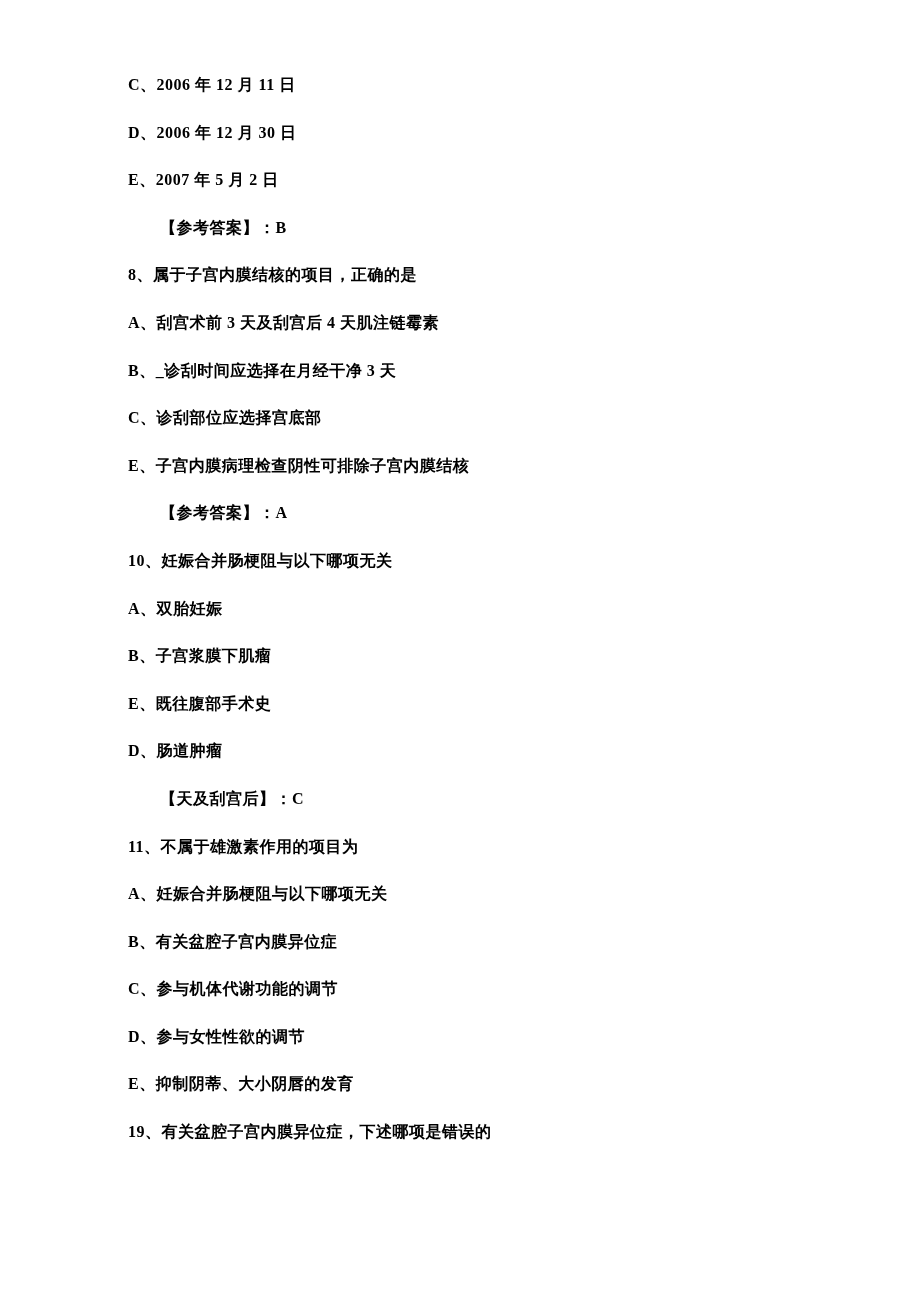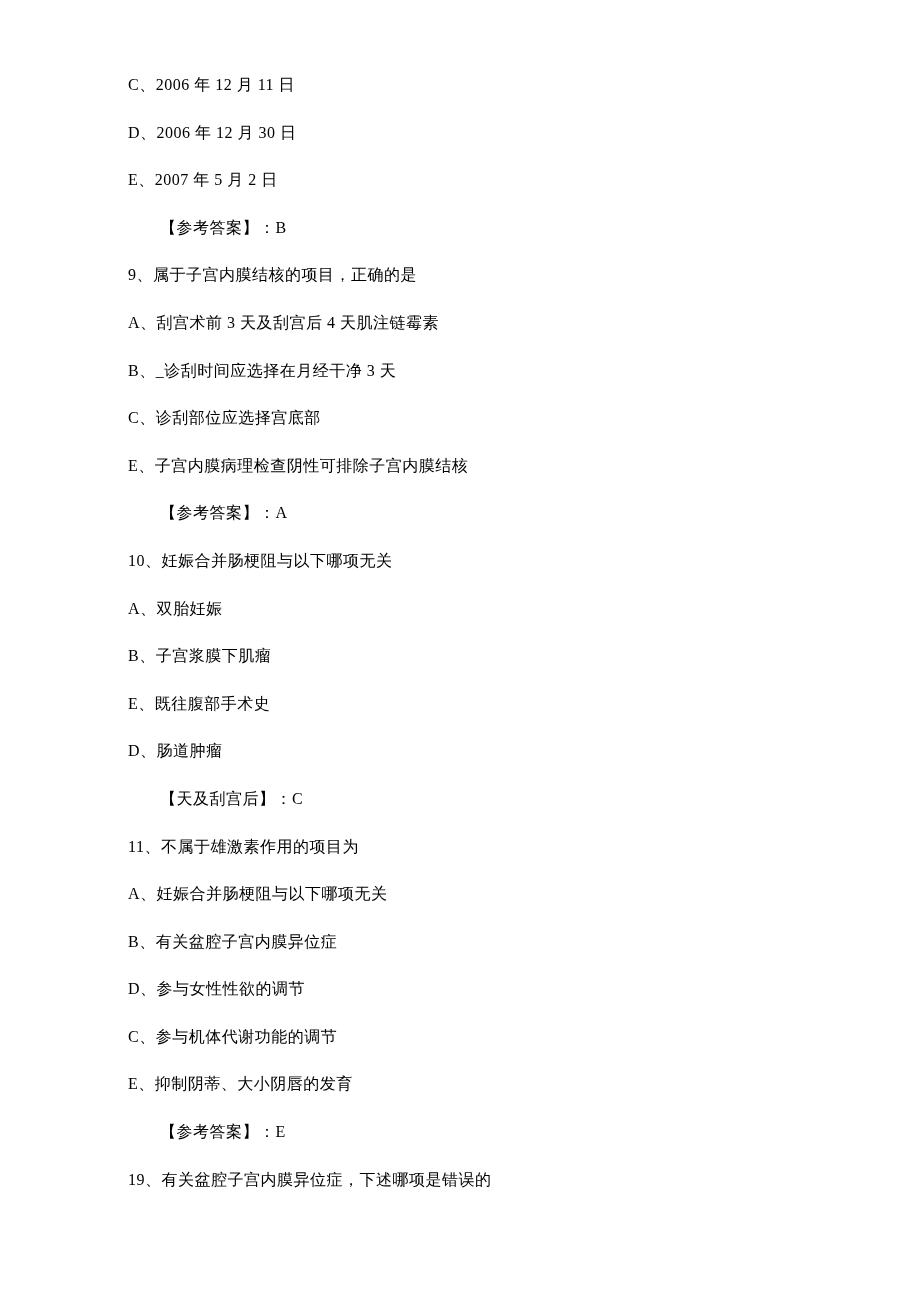--- a/index.html
+++ b/index.html
@@ -11,52 +11,52 @@
       line-height: 1.6;
       color: #000000;
       width: 920px;
     }
     .page {
       padding: 72px 128px 40px 128px;
     }
     .line {
       margin-bottom: 22px;
       letter-spacing: 0.5px;
+      font-weight: bold;
     }
     .indented {
       padding-left: 32px;
     }
   </style>
 </head>
 <body>
 
 <div class="page">
 
   <div class="line">C、2006 年 12 月 11 日</div>
   <div class="line">D、2006 年 12 月 30 日</div>
   <div class="line">E、2007 年 5 月 2 日</div>
   <div class="line indented">【参考答案】：B</div>
 
-  <div class="line">9、属于子宫内膜结核的项目，正确的是</div>
+  <div class="line">8、属于子宫内膜结核的项目，正确的是</div>
   <div class="line">A、刮宫术前 3 天及刮宫后 4 天肌注链霉素</div>
   <div class="line">B、_诊刮时间应选择在月经干净 3 天</div>
   <div class="line">C、诊刮部位应选择宫底部</div>
   <div class="line">E、子宫内膜病理检查阴性可排除子宫内膜结核</div>
   <div class="line indented">【参考答案】：A</div>
 
   <div class="line">10、妊娠合并肠梗阻与以下哪项无关</div>
   <div class="line">A、双胎妊娠</div>
   <div class="line">B、子宫浆膜下肌瘤</div>
   <div class="line">E、既往腹部手术史</div>
   <div class="line">D、肠道肿瘤</div>
   <div class="line indented">【天及刮宫后】：C</div>
 
   <div class="line">11、不属于雄激素作用的项目为</div>
   <div class="line">A、妊娠合并肠梗阻与以下哪项无关</div>
   <div class="line">B、有关盆腔子宫内膜异位症</div>
+  <div class="line">C、参与机体代谢功能的调节</div>
   <div class="line">D、参与女性性欲的调节</div>
-  <div class="line">C、参与机体代谢功能的调节</div>
   <div class="line">E、抑制阴蒂、大小阴唇的发育</div>
-  <div class="line indented">【参考答案】：E</div>
 
   <div class="line">19、有关盆腔子宫内膜异位症，下述哪项是错误的</div>
 
 </div>
 
 </body></html>

